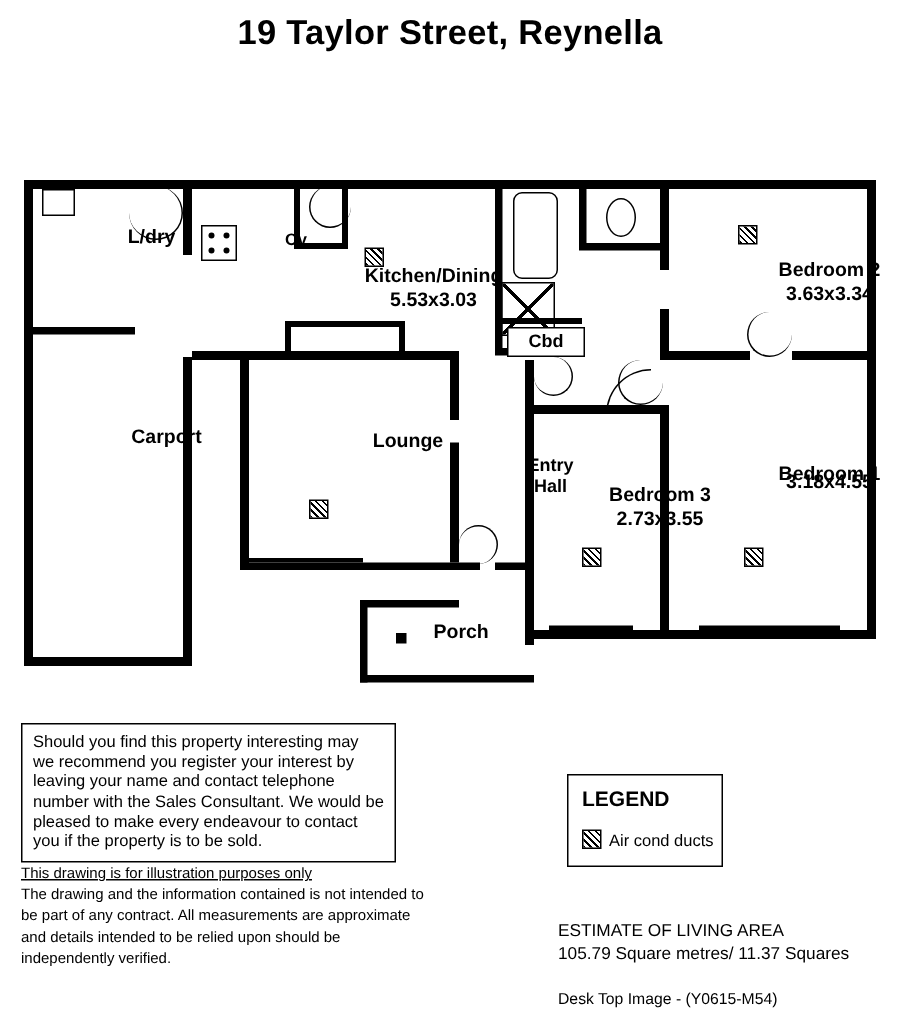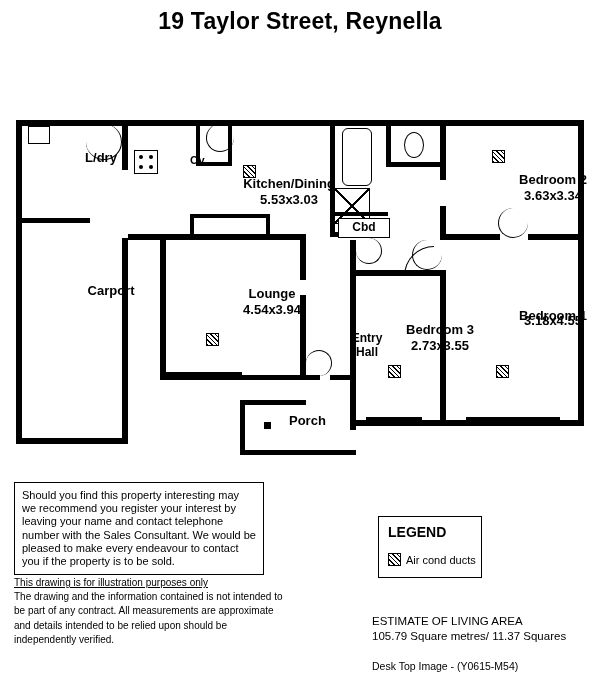--- a/index.html
+++ b/index.html
@@ -41,21 +41,21 @@
   }
   .room-label {
     position: absolute;
     text-align: center;
     font-size: 13px;
     font-weight: bold;
     line-height: 15px;
     white-space: pre-line;
     padding-left: 39px;
   }
-  .room-label.small { font-size: 12px; line-height: 14px; margin-top: 28px; }
+  .room-label.small { font-size: 12px; line-height: 14px; }
 
   
   .duct {
     position: absolute;
     width: 13px;
     height: 13px;
     border: 1.5px solid #000;
     box-sizing: border-box;
     background:
       repeating-linear-gradient(45deg, #000 0 1.2px, #fff 1.2px 3.2px);
@@ -298,21 +298,20 @@
   <div class="duct" style="left:496px; top:255px;"></div>
   <div class="duct" style="left:492px; top:40px;"></div>
 
   <div class="room-label" style="left:22px; top:40px; width:80px;">L/dry</div>
   <div class="room-label" style="left:22px; top:173px; width:100px;">Carport</div>
 
   <div class="room-label" style="left:178px; top:66px; width:144px;">Kitchen/Dining</div>
   <div class="room-label" style="left:178px; top:82px; width:144px;">5.53x3.03</div>
 
   <div class="room-label" style="left:166px; top:176px; width:134px;">Lounge</div>
-  <div class="room-label" style="left:166px; top:192px; width:134px;">4.54x3.94</div>
 
   <div class="room-label small" style="left:300px; top:193px; width:56px;">Entry
 Hall</div>
 
   <div class="room-label" style="left:356px; top:212px; width:90px;">Bedroom 3</div>
   <div class="room-label" style="left:356px; top:228px; width:90px;">2.73x3.55</div>
 
   <div class="room-label" style="left:446px; top:62px; width:136px;">Bedroom 2</div>
   <div class="room-label" style="left:446px; top:78px; width:136px;">3.63x3.34</div>
 

